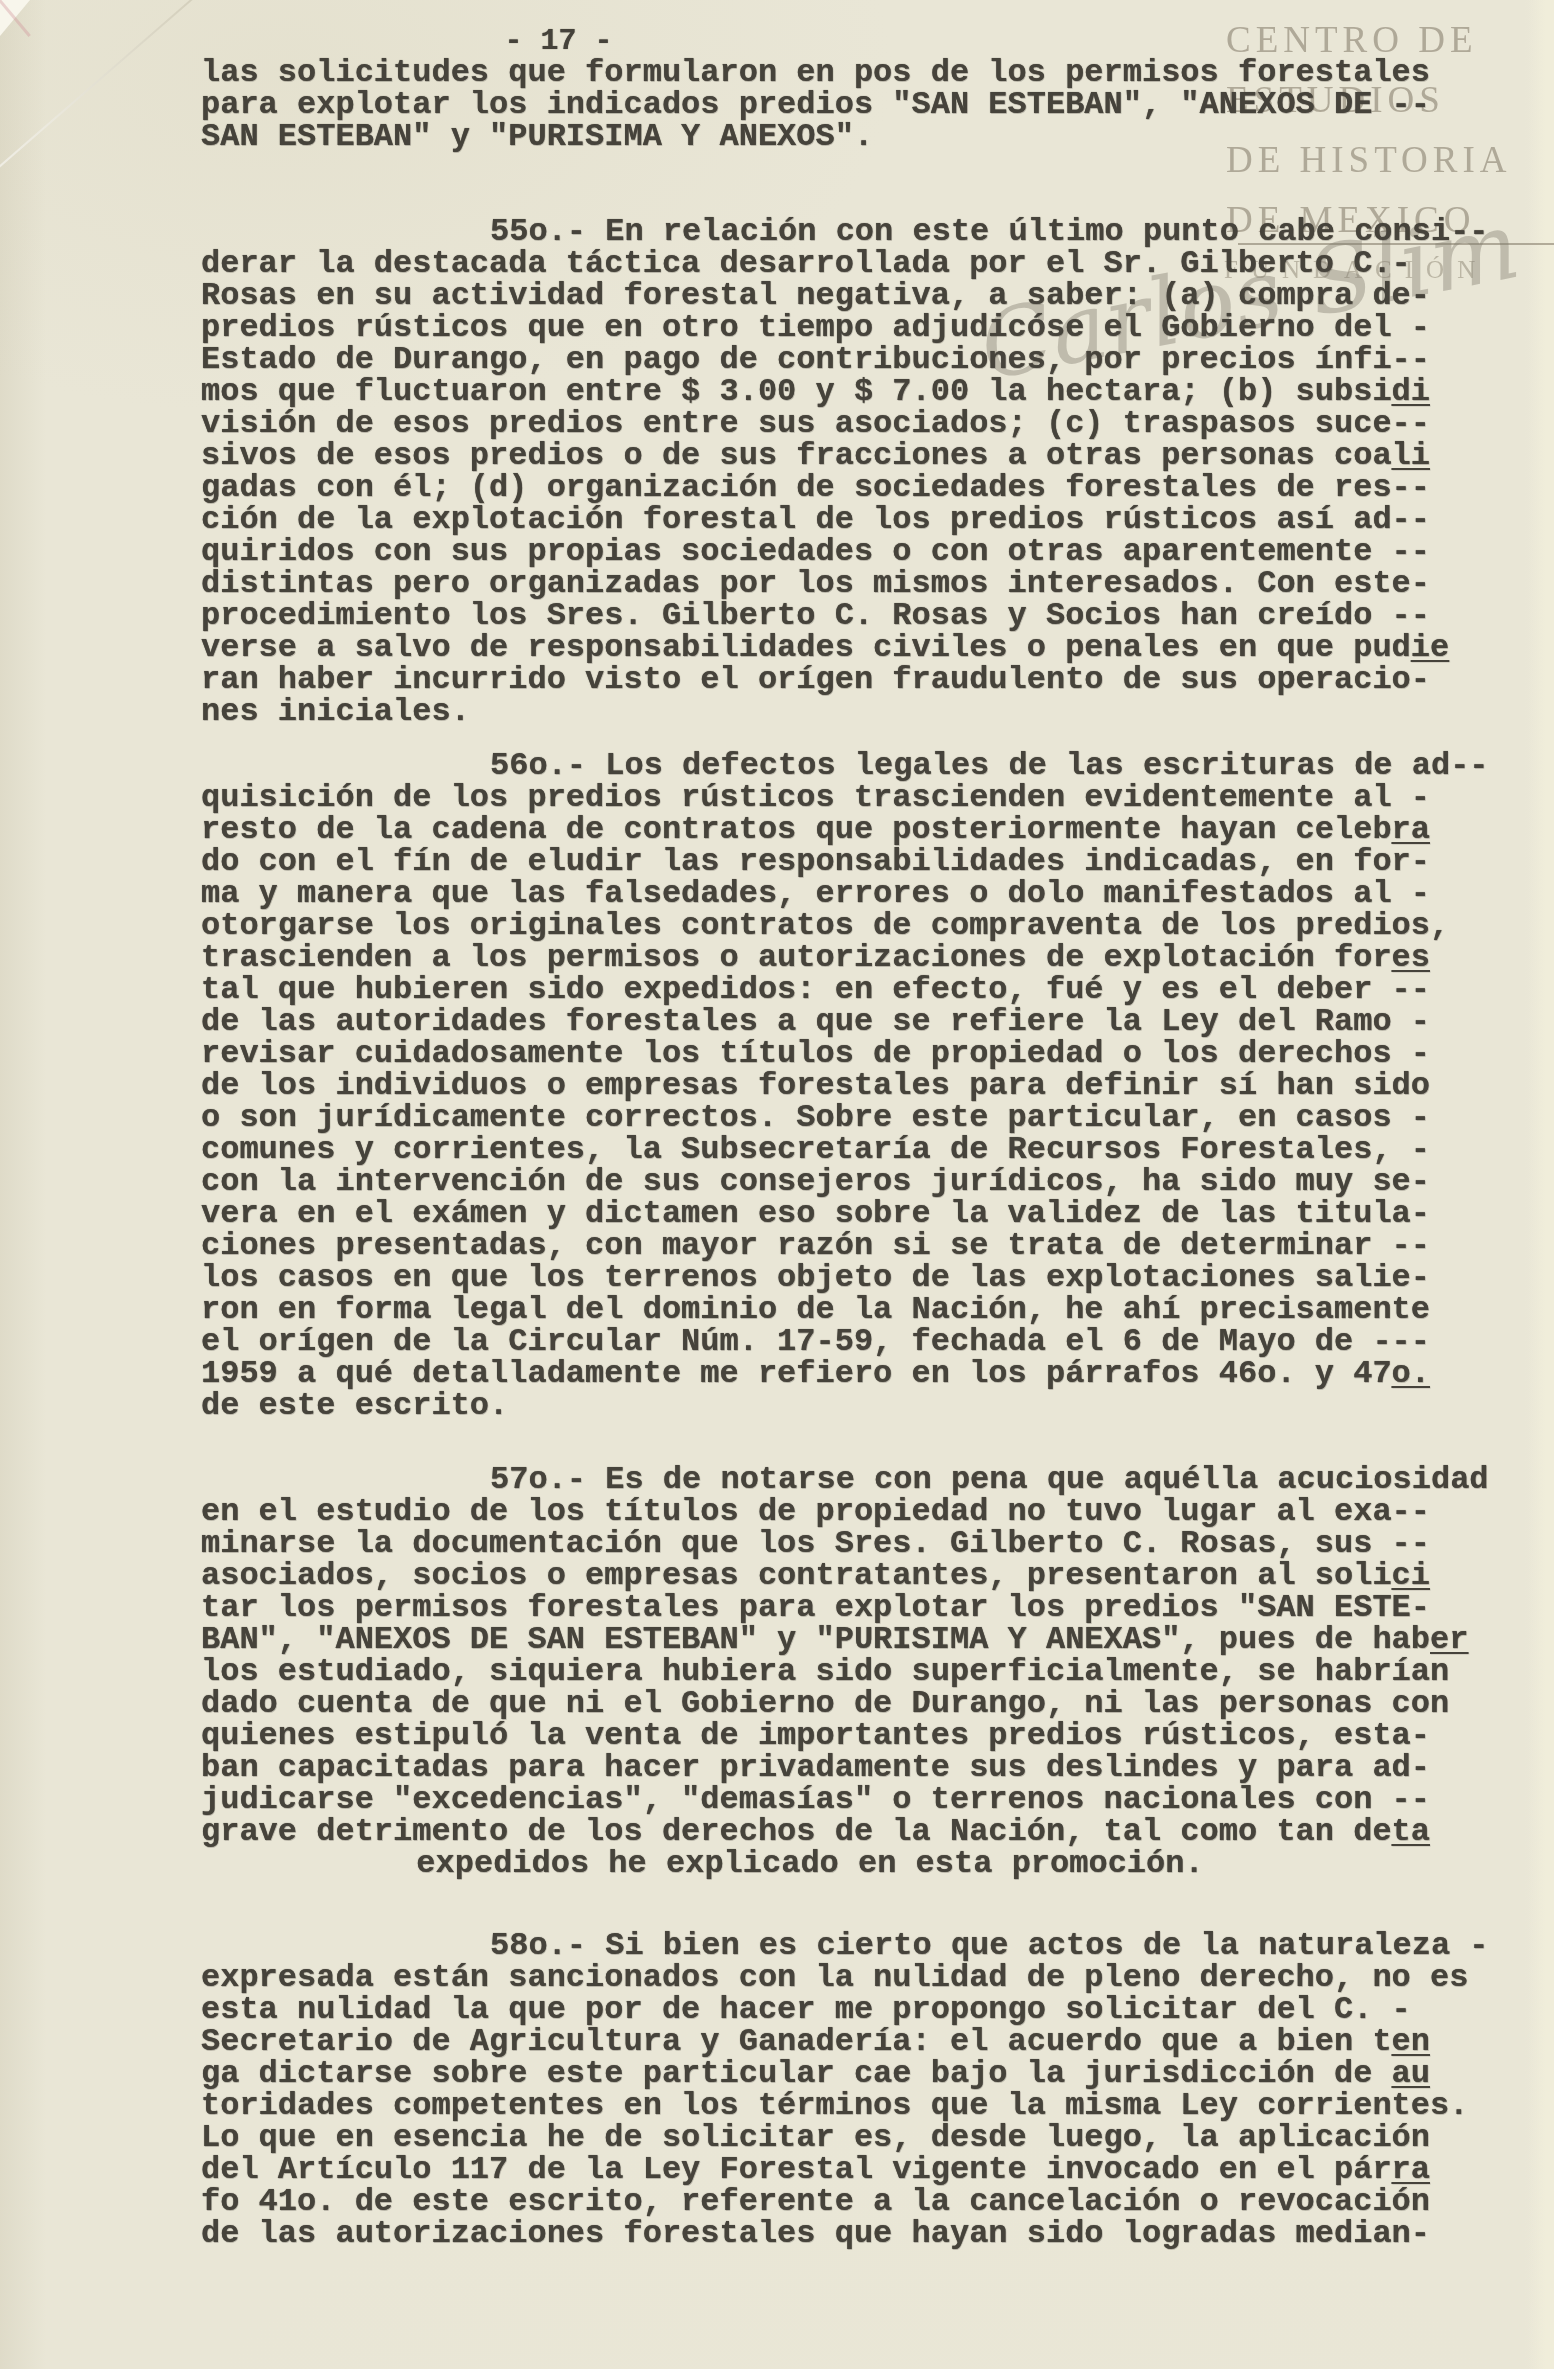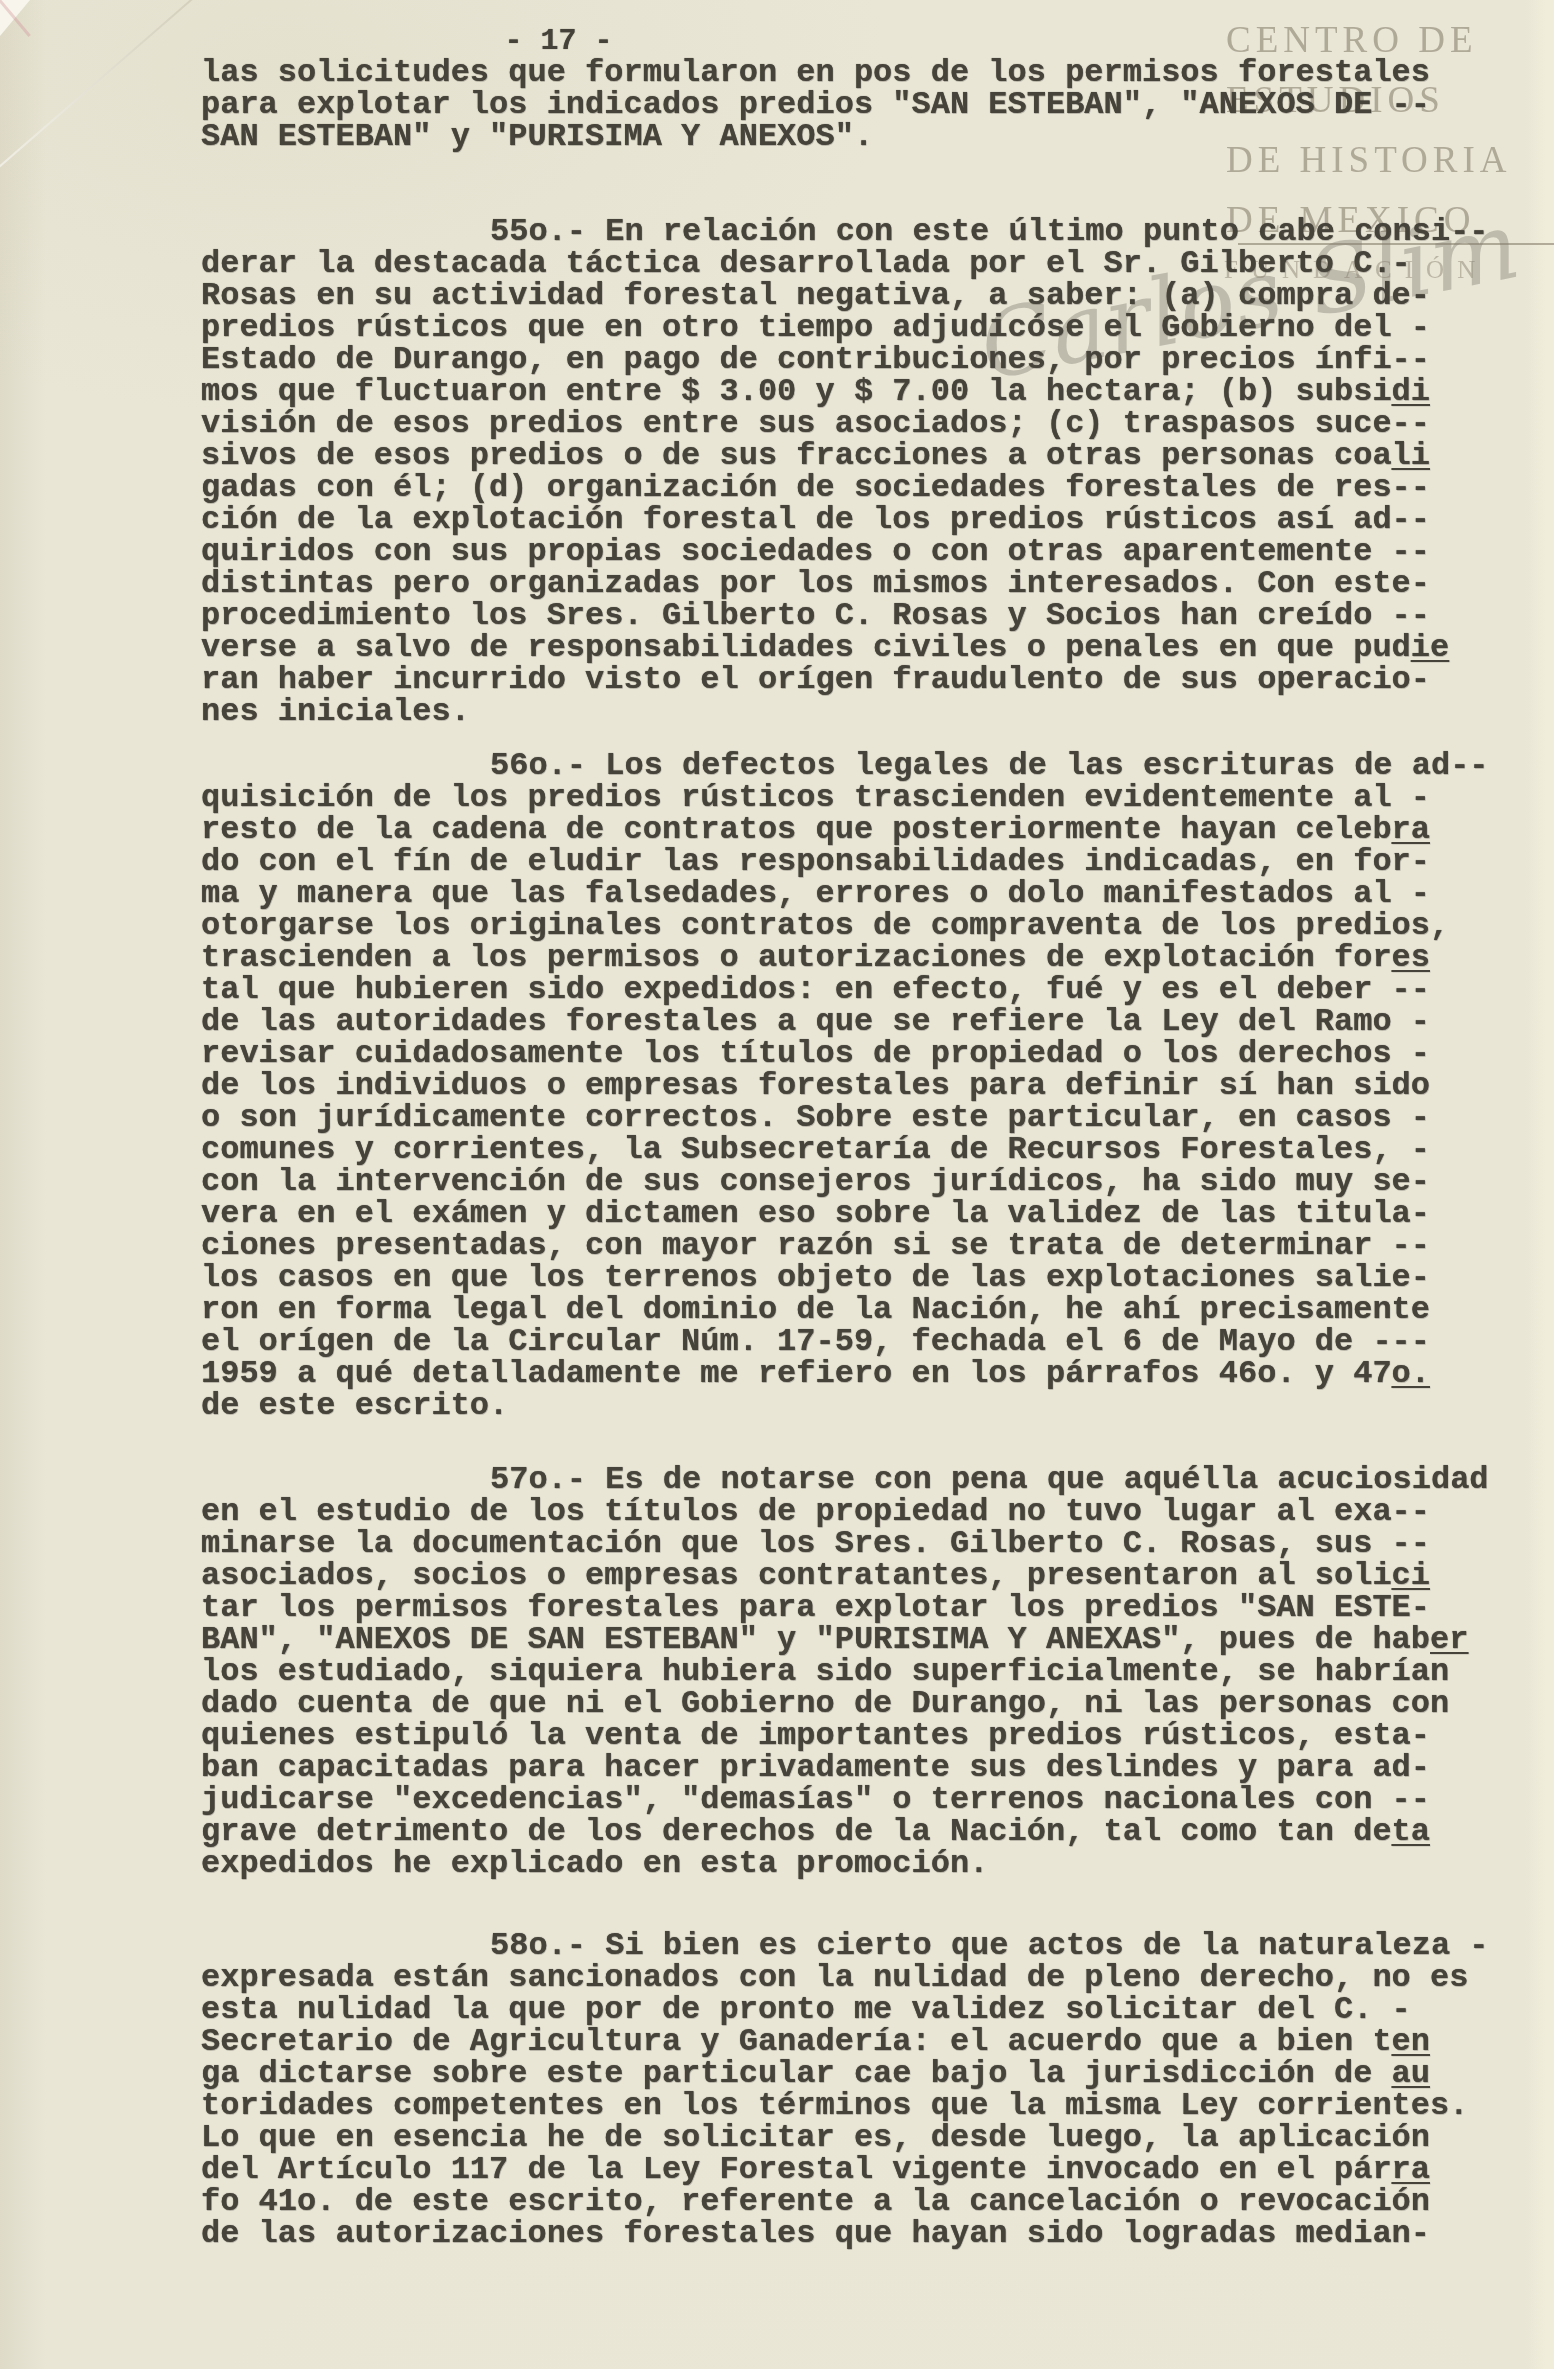--- a/index.html
+++ b/index.html
@@ -21,21 +21,21 @@
     white-space:pre;
   }
   .body-text{
     position:absolute;left:201px;top:57px;width:1218px;
     font-size:32px;line-height:32px;font-weight:bold;color:#46433b;
     text-shadow:0 0 1px rgba(70,66,58,.8), 0.6px 0.6px 0 rgba(70,66,58,.22);
   }
   .para{margin:0 0 22px 0;}
   .para:nth-child(1){margin-bottom:63px;}
   .para:nth-child(3){margin-bottom:42px;}
-  .para:nth-child(4){margin-bottom:50px;}
+  .para:nth-child(4){margin-bottom:50px;text-align:center;}
   .line{height:32px;white-space:pre;}
   .para.indented .line:first-child{padding-left:289px;}
   .undl{text-decoration:underline;text-underline-offset:4px;text-decoration-thickness:2px;}
   
   .watermark{
     position:absolute;left:1226px;top:10px;width:323px;
     font-family:"Liberation Serif",serif;color:rgba(122,113,95,.52);
     pointer-events:none;
   }
   .wm-line{font-size:37px;line-height:60px;letter-spacing:5px;white-space:nowrap;}
@@ -149,21 +149,21 @@
         <div class="line">dado cuenta de que ni el Gobierno de Durango, ni las personas con</div>
         <div class="line">quienes estipuló la venta de importantes predios rústicos, esta-</div>
         <div class="line">ban capacitadas para hacer privadamente sus deslindes y para ad-</div>
         <div class="line">judicarse "excedencias", "demasías" o terrenos nacionales con --</div>
         <div class="line">grave detrimento de los derechos de la Nación, tal como tan de<span class="undl">ta</span></div>
         <div class="line">expedidos he explicado en esta promoción.</div>
       </div>
       <div class="para indented">
         <div class="line">58o.- Si bien es cierto que actos de la naturaleza -</div>
         <div class="line">expresada están sancionados con la nulidad de pleno derecho, no es</div>
-        <div class="line">esta nulidad la que por de pronto me validez solicitar del C. -</div>
+        <div class="line">esta nulidad la que por de hacer me propongo solicitar del C. -</div>
         <div class="line">Secretario de Agricultura y Ganadería: el acuerdo que a bien t<span class="undl">en</span></div>
         <div class="line">ga dictarse sobre este particular cae bajo la jurisdicción de <span class="undl">au</span></div>
         <div class="line">toridades competentes en los términos que la misma Ley corrientes.</div>
         <div class="line">Lo que en esencia he de solicitar es, desde luego, la aplicación</div>
         <div class="line">del Artículo 117 de la Ley Forestal vigente invocado en el pár<span class="undl">ra</span></div>
         <div class="line">fo 41o. de este escrito, referente a la cancelación o revocación</div>
         <div class="line">de las autorizaciones forestales que hayan sido logradas median-</div>
       </div>
     </div>
 

